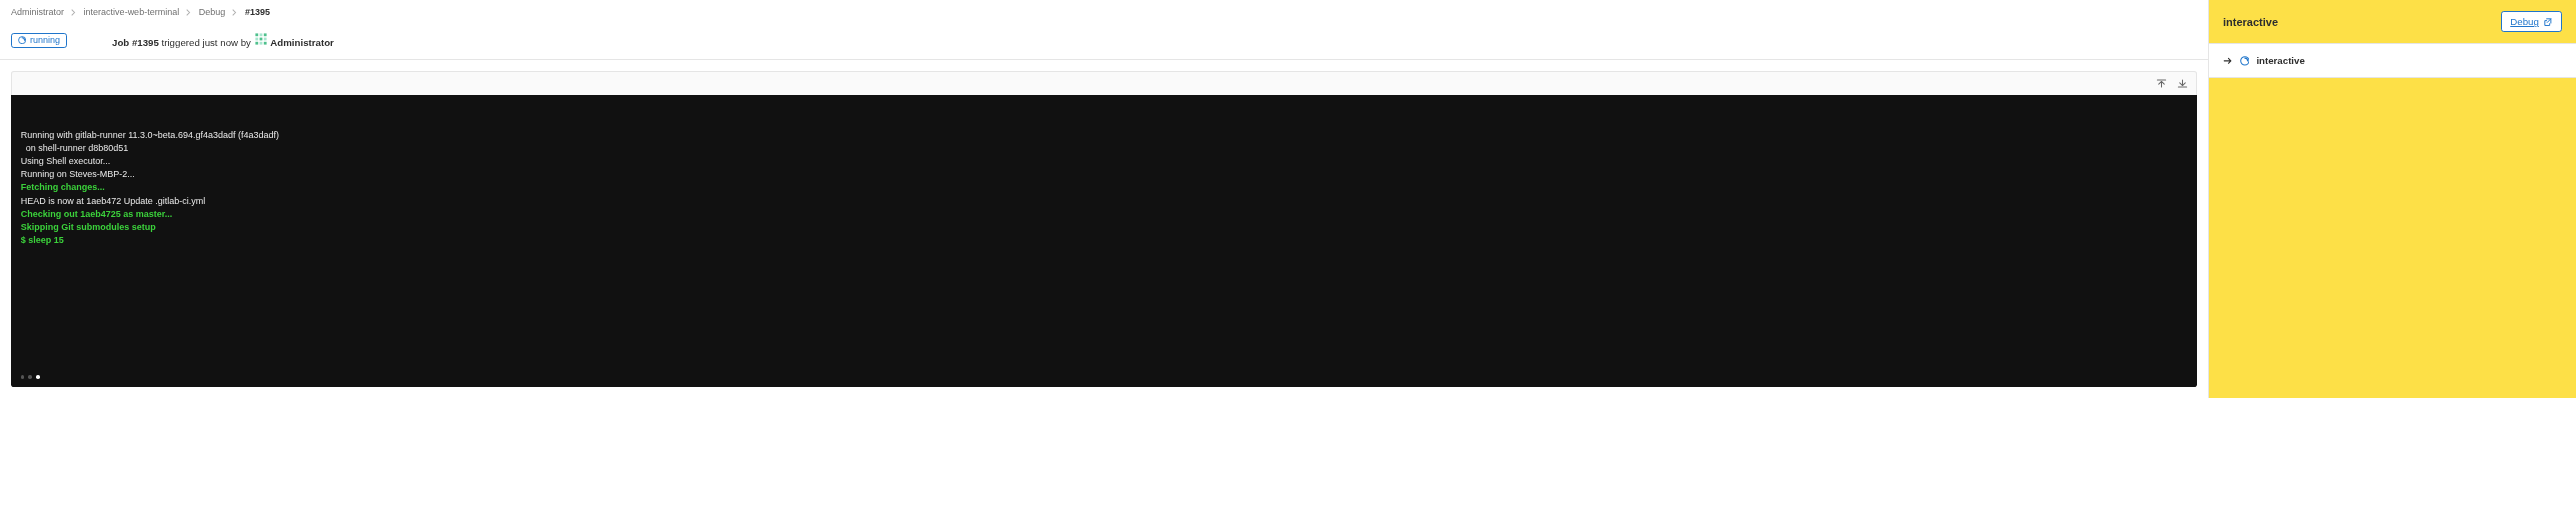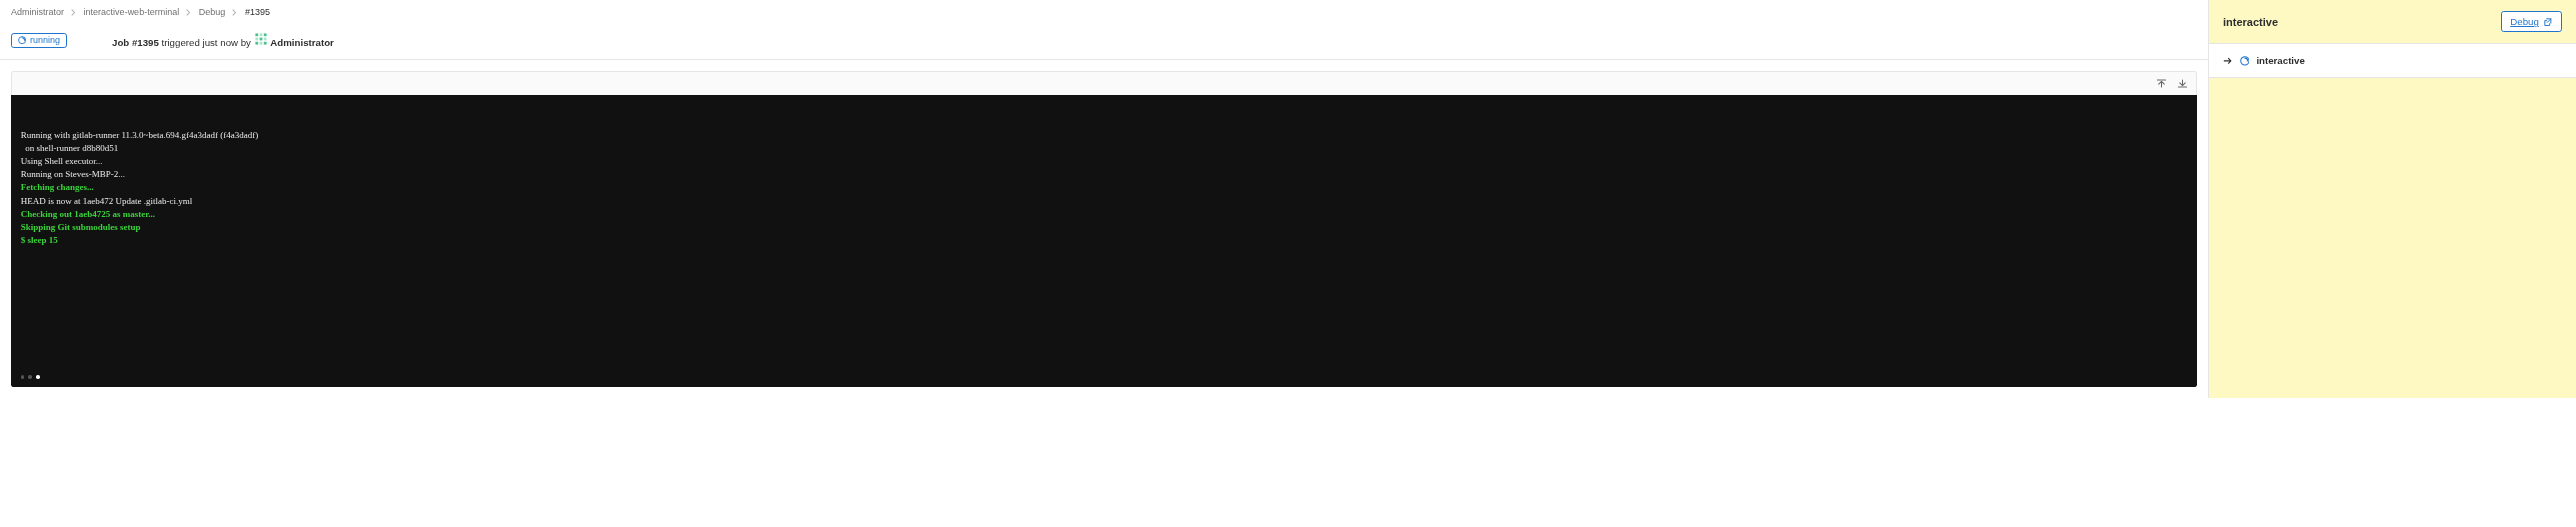--- a/index.html
+++ b/index.html
@@ -24,21 +24,21 @@
     padding: 7px 11px;
     font-size: 9px;
     color: #707070;
   }
   .breadcrumbs a { color: #707070; text-decoration: none; }
   .breadcrumbs .sep {
     display: inline-flex;
     align-items: center;
     color: #b0b0b0;
   }
-  .breadcrumbs .current { color: #2e2e2e; font-weight: 400; }
+  .breadcrumbs .current { color: #2e2e2e; font-weight: 700; }
   .job-header {
     display: flex;
     align-items: center;
     gap: 8.3px;
     padding: 8.3px 11px 11px 11px;
     border-bottom: 0.7px solid #e5e5e5;
   }
   .status-badge {
     display: inline-flex;
     align-items: center;
@@ -78,21 +78,21 @@
   .trace-toolbar .tb-btn {
     width: 11px; height: 11px;
     display: inline-flex;
     align-items: center; justify-content: center;
     color: #666;
     cursor: pointer;
   }
   .build-trace {
     background: #111111;
     color: #eaeaea;
-    font-family: Liberation Serif, serif;
+    font-family: Liberation Sans, sans-serif;
     font-size: 9px;
     line-height: 1.45;
     padding: 8.3px 9.7px 21px 9.7px;
     border-radius: 0 0 2.8px 2.8px;
     white-space: pre;
     position: relative;
     min-height: 292px;
   }
   .build-trace .g { color: #3bd13b; font-weight: 600; }
   .build-trace .dots {
@@ -104,21 +104,21 @@
   }
   .build-trace .dot {
     width: 3.5px; height: 3.5px; border-radius: 50%;
     background: #555;
   }
   .build-trace .dot.active { background: #fff; }
 
   .sidebar {
     width: 368px;
     border-left: 0.7px solid #e5e5e5;
-    background: #fef9c3;
+    background: #fde047;
     display: flex;
     flex-direction: column;
   }
   .sidebar .section {
     padding: 11px 14px;
     border-bottom: 0.7px solid #e5e5e5;
   }
   .sidebar-header {
     display: flex;
     justify-content: space-between;

